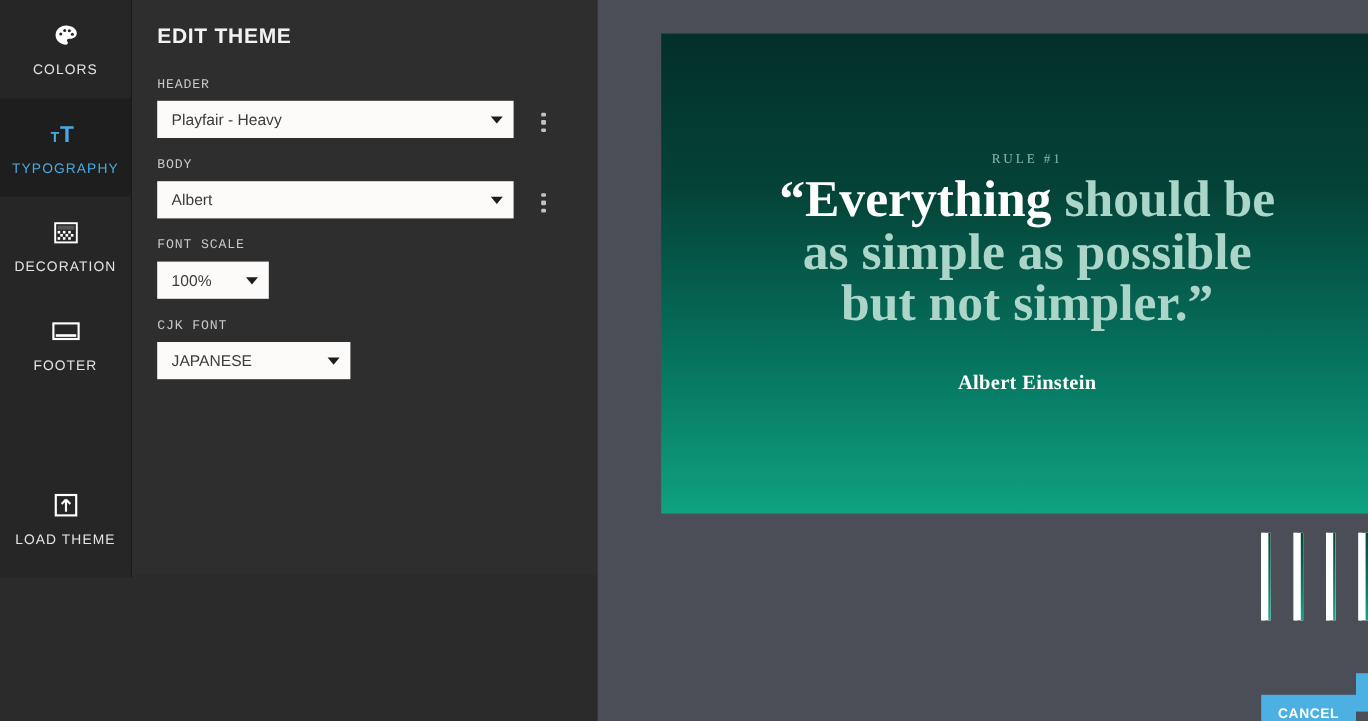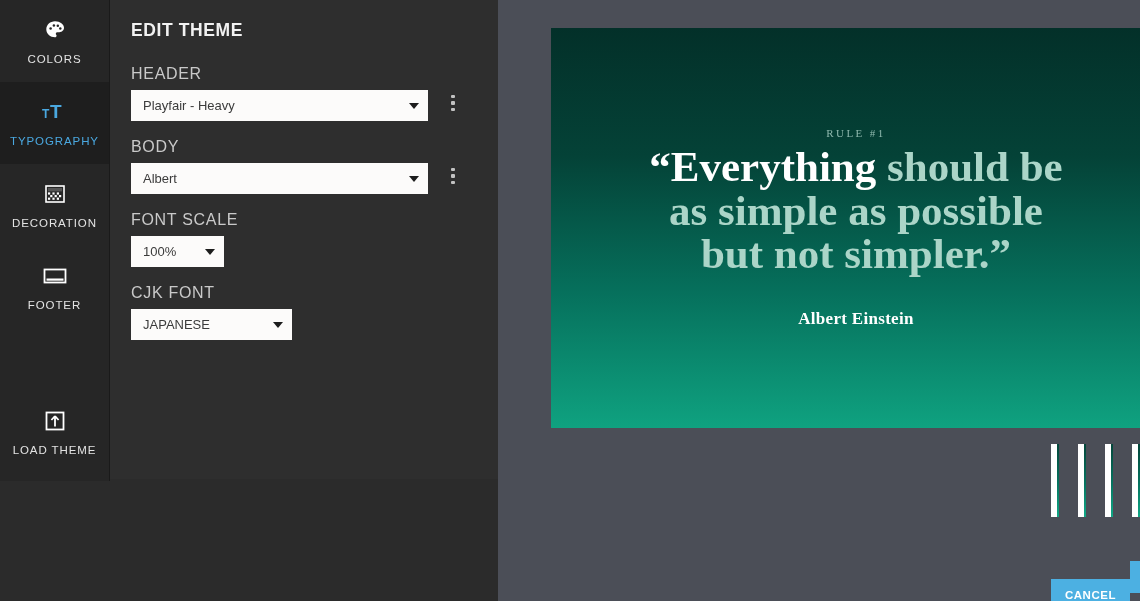--- a/index.html
+++ b/index.html
@@ -53,25 +53,26 @@
   .panel-title {
     color: #f2f2f2;
     font-size: 17.5px;
     font-weight: bold;
     letter-spacing: 0.6px;
     margin-bottom: 24px;
   }
   .field { margin-bottom: 17px; }
   .field-label {
     color: #c9c9c9;
-    font-size: 16px;
+    font-size: 11px;
     letter-spacing: 0.7px;
     margin-bottom: 7px;
-  }
-  .field-row { display: flex; align-items: flex-start; }
+    font-family: Liberation Mono, monospace;
+  }
+  .field-row { display: flex; align-items: flex-end; }
   .select {
     background: #fcfbfa;
     border: none;
     height: 31px;
     display: flex; align-items: center;
     justify-content: space-between;
     padding: 0 9px 0 12px;
     cursor: pointer;
     position: relative;
   }

